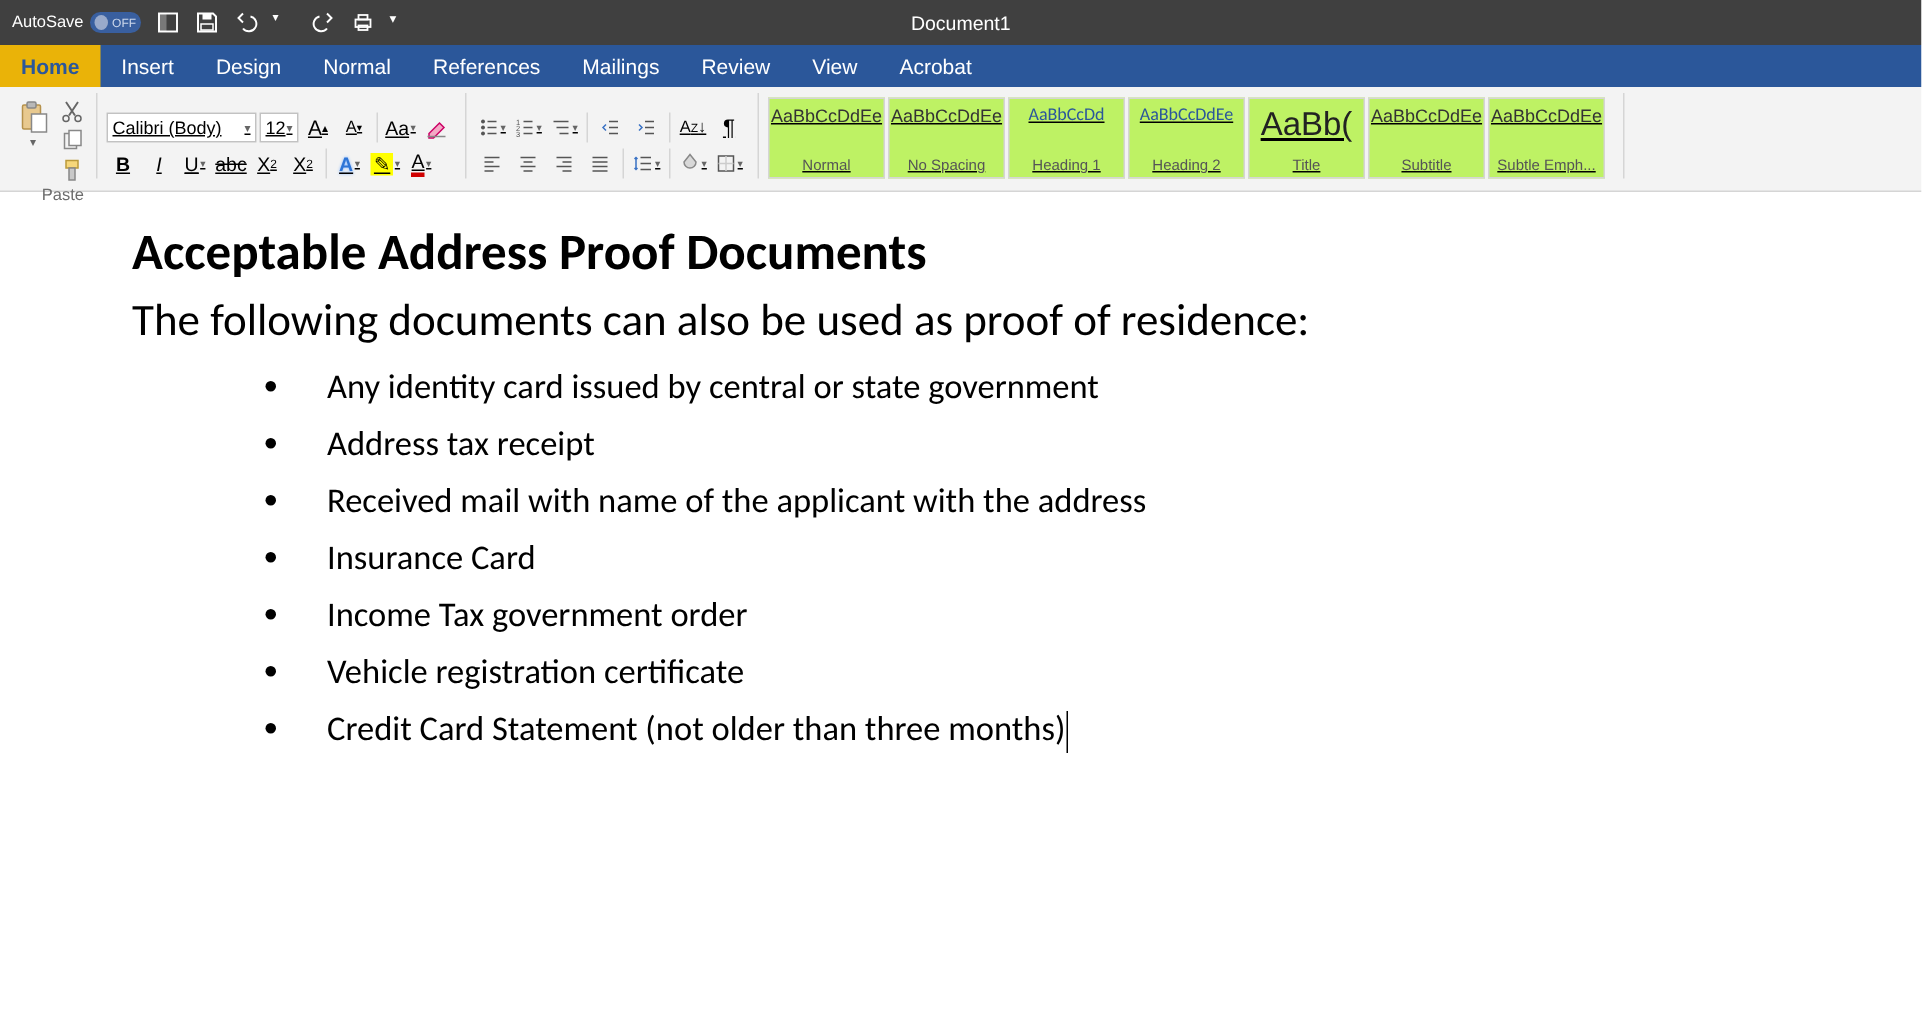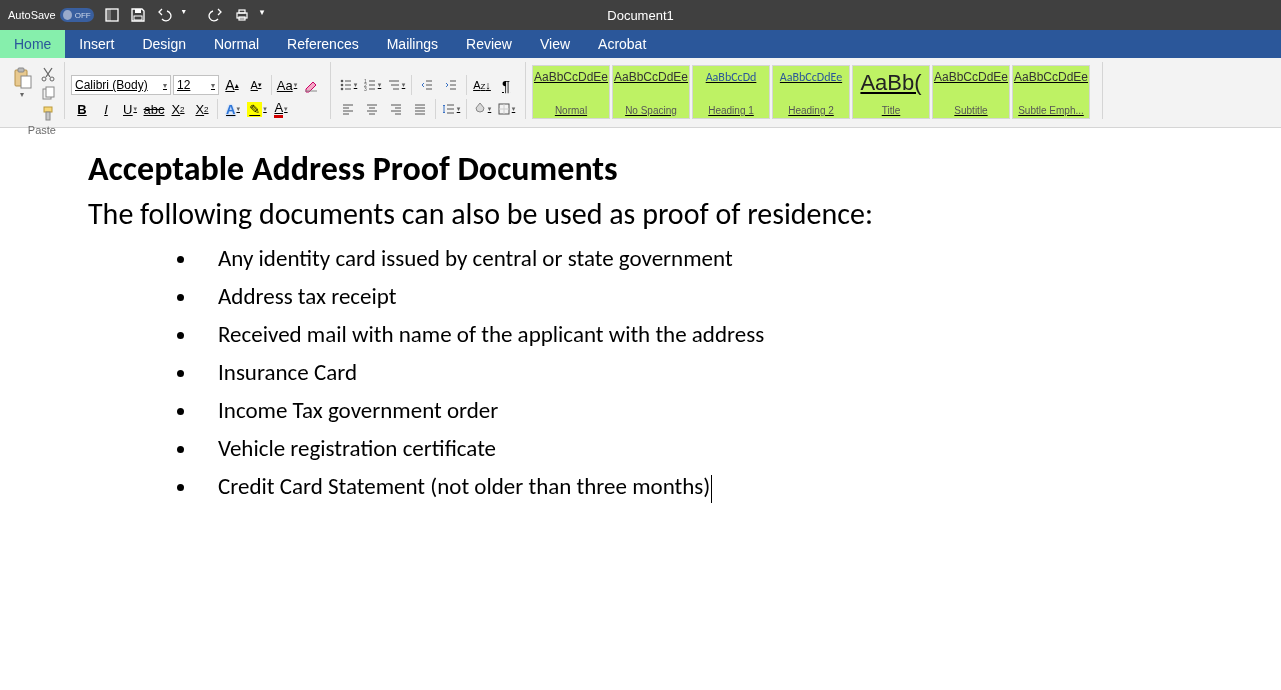--- a/index.html
+++ b/index.html
@@ -11,41 +11,41 @@
 .autosave-toggle { display: inline-flex; align-items: center; background: #395f9f; border-radius: 8px; padding: 1px 3px; margin-left: 4px; height: 14px; width: 34px; }
 .autosave-toggle .knob { width: 10px; height: 10px; border-radius: 50%; background: #99aacb; }
 .autosave-toggle .off { font-size: 8px; color: #cdd8eb; margin-left: 3px; }
 .qat { display: flex; align-items: center; margin-left: 10px; gap: 10px; }
 .qat svg, .qat .glyph { width: 16px; height: 16px; fill: #fff; color: #fff; font-size: 14px; }
 .doc-title { position: absolute; left: 50%; transform: translateX(-50%); font-size: 13px; color: #fff; }
 
 
 .tab-strip { background: #2b579a; display: flex; height: 28px; align-items: flex-end; }
 .tab { color: #fff; font-size: 14px; padding: 6px 14px; cursor: pointer; }
-.tab.active { background: #86efac; color: #2b579a; font-weight: normal; }
+.tab.active { background: #eab308; color: #2b579a; font-weight: bold; }
 
 
 .ribbon { background: #f3f3f3; border-bottom: 1px solid #d5d5d5; height: 70px; display: flex; padding: 4px 6px 8px 6px; gap: 4px; }
 .group { border-right: 1px solid #d5d5d5; padding: 2px 8px 0 2px; display: flex; flex-direction: column; justify-content: space-between; }
 .group.no-label { justify-content: flex-end; text-decoration: underline; }
 .group-label { text-align: right; font-size: 11px; color: #6c6c6c; margin-top: 2px; }
 
 
 .clipboard-inner { display: flex; gap: 4px; }
 .paste-btn { display: flex; flex-direction: column; align-items: center; gap: 0px; padding: 2px 2px 0 2px; }
 .paste-btn svg { width: 24px; height: 24px; }
 .clip-minis { display: flex; flex-direction: column; gap: 4px; padding-top: 2px; }
 .clip-minis svg { width: 16px; height: 16px; }
 
 
 .font-rows { display: flex; flex-direction: column; gap: 4px; }
 .font-row { display: flex; align-items: center; gap: 2px; }
 .combo { border: 1px solid #c2c2c2; background: #fff; height: 20px; display: flex; align-items: center; font-size: 12px; padding: 0 3px; }
 .combo.font-name { width: 100px; }
-.combo.font-size { width: 46px; }
+.combo.font-size { width: 26px; }
 .combo .arrow { margin-left: auto; font-size: 8px; color: #666; }
 .ribbon-btn { width: 22px; height: 20px; display: flex; align-items: center; justify-content: center; font-size: 13px; border: 1px solid transparent; }
 .dd { display: flex; align-items: center; }
 .dd .tiny { font-size: 7px; color: #666; margin-left: 1px; }
 .sep-v { width: 1px; background: #d5d5d5; height: 20px; margin: 0 2px; }
 
 
 .para-rows { display: flex; flex-direction: column; gap: 4px; }
 
 

